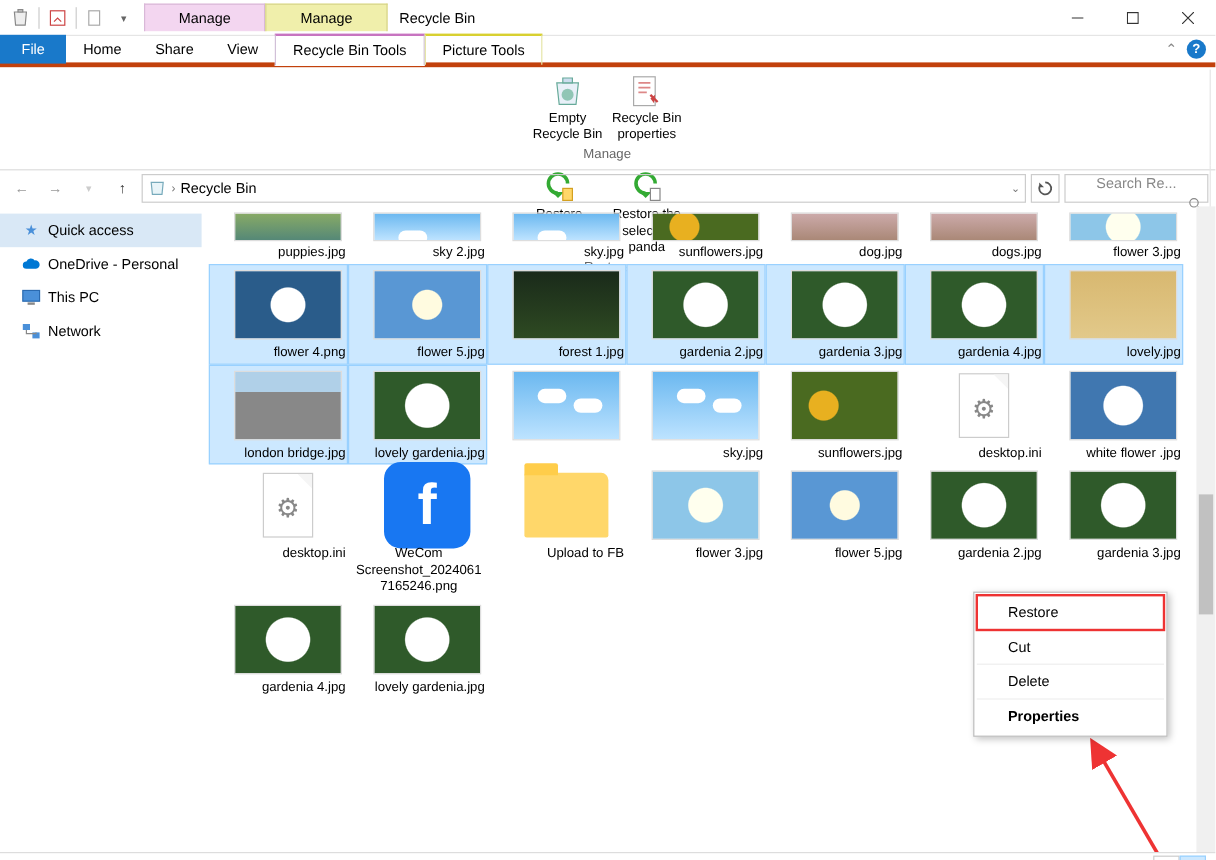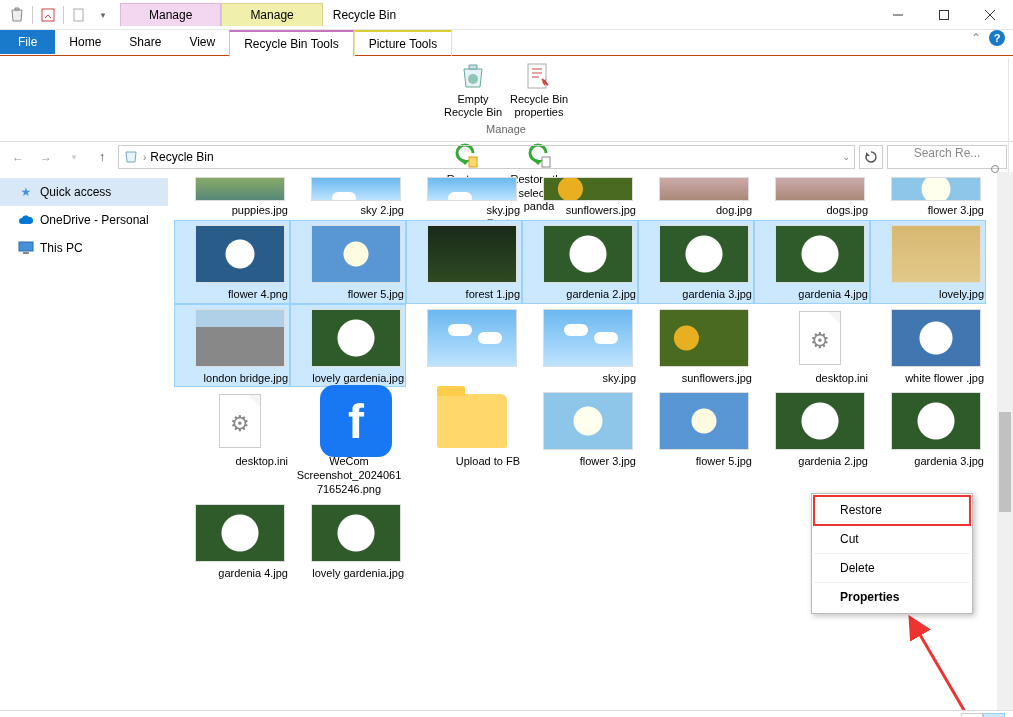--- a/index.html
+++ b/index.html
@@ -12,21 +12,21 @@
 .qat .sep { width: 1px; height: 18px; background: #ccc; margin: 0 2px; }
 .tabhdr { display: flex; align-items: center; }
 .tabhdr .ctxtab { padding: 4px 28px; border: 1px solid #ccc; border-bottom: none; font-size: 12px; }
 .tabhdr .ctxtab.pink { background: #f3d6f0; border-color: #d9b8d8; }
 .tabhdr .ctxtab.yellow { background: #f0efab; border-color: #d8d58a; }
 .title { padding: 0 10px; font-size: 12px; }
 .winbtns { margin-left: auto; display: flex; }
 .winbtns .wb { width: 46px; height: 30px; display: flex; align-items: center; justify-content: center; }
 
 
-.ribtabs { height: 26px; display: flex; align-items: flex-start; border-bottom: 1px solid #c2410c; }
+.ribtabs { height: 26px; display: flex; align-items: center; border-bottom: 4px solid #c2410c; }
 .ribtabs .tab { padding: 5px 14px; font-size: 12px; cursor: default; }
 .ribtabs .tab.file { background: #1979ca; color: #fff; padding: 5px 18px; }
 .ribtabs .tab.active { border: 1px solid #d1c0d8; border-bottom: 1px solid #fff; background: #fff; }
 .ribtabs .tab.active.pink { border-top: 2px solid #c774c0; }
 .ribtabs .right { margin-left: auto; display: flex; align-items: center; padding-right: 8px; gap: 8px; }
 .help { width: 16px; height: 16px; border-radius: 50%; background: #1979ca; color: #fff; display: flex; align-items: center; justify-content: center; font-size: 11px; font-weight: bold; }
 
 
 .ribbody { height: 86px; border-bottom: 1px solid #ddd; display: flex; padding: 2px 4px 0 4px; flex-direction: column; }
 .group { display: flex; flex-direction: column; align-items: center; border-right: 1px solid #e5e5e5; padding: 0 6px; }
@@ -267,20 +267,30 @@
     </div>
     <div class="sbitem">
       <span class="sic">
           <svg width="16" height="14" viewBox="0 0 16 14">
             <rect x="1" y="1" width="14" height="9" fill="#4a90d9" stroke="#2a6ab0"></rect>
             <rect x="5" y="11" width="6" height="2" fill="#888"></rect>
           </svg>
         </span>
       <span>This PC</span>
     </div>
+    <div class="sbitem">
+      <span class="sic">
+          <svg width="16" height="14" viewBox="0 0 16 14">
+            <rect x="1" y="1" width="6" height="5" fill="#4a90d9"></rect>
+            <rect x="9" y="8" width="6" height="5" fill="#4a90d9"></rect>
+            <path d="M4 6v3h8V8" stroke="#888" fill="none"></path>
+          </svg>
+        </span>
+      <span>Network</span>
+    </div>
   </div>
 
   <div class="content">
     <div class="grid" id="grid">
         <div class="item">
           <div class="thumb cut">
             <div class="ph pup" style="height: 24px; margin-top: 0px;"></div>
           </div>
           <div class="fname">puppies.jpg</div>
         </div>

